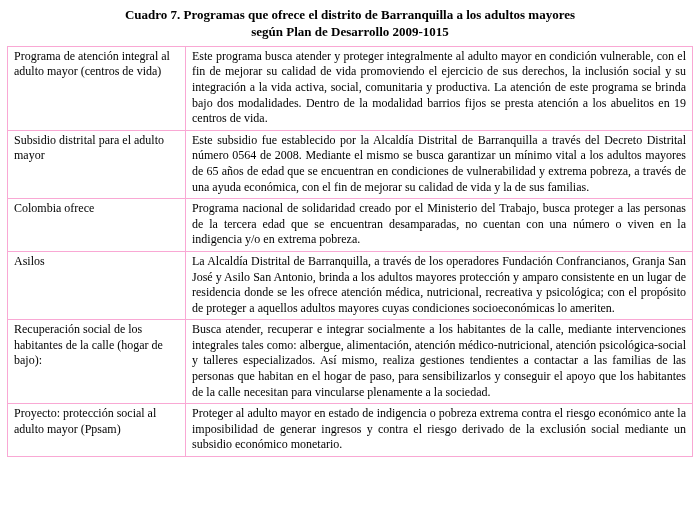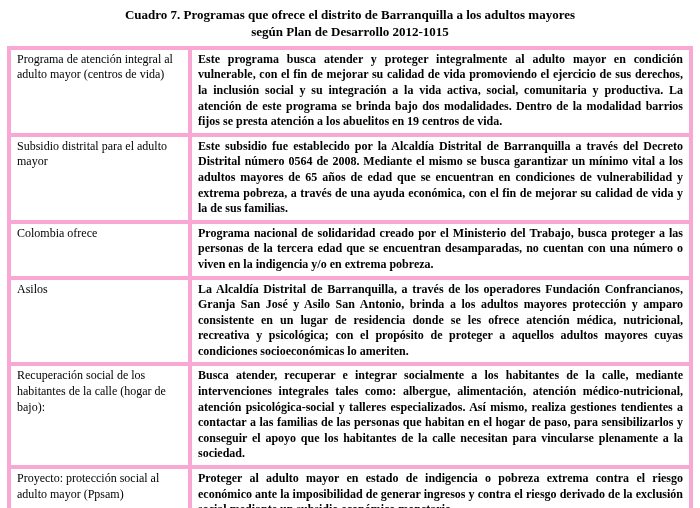--- a/index.html
+++ b/index.html
@@ -24,47 +24,46 @@
     font-size: 13px;
     line-height: 1.3;
     margin: 2px 0 5px 0;
   }
   table.doc-table {
     border-collapse: collapse;
     width: 100%;
     table-layout: fixed;
   }
   table.doc-table td {
-    border: 4px solid #f9a8d4;
+    border: 1px solid #f9a8d4;
     vertical-align: top;
     padding: 2px 6px 3px 6px;
     font-size: 12px;
     line-height: 1.3;
   }
   td.program-cell {
     width: 165px;
   }
   td.description-cell {
     text-align: justify;
-    font-weight: bold;
   }
   .source {
     font-size: 11.5px;
     margin-top: 3px;
     text-align: left;
   }
 </style>
 </head>
 <body>
 
 <div class="page">
 
   <div class="title">
     <div>Cuadro 7. Programas que ofrece el distrito de Barranquilla a los adultos mayores</div>
-    <div>según Plan de Desarrollo 2012-1015</div>
+    <div>según Plan de Desarrollo 2009-1015</div>
   </div>
 
   <table class="doc-table">
     <tbody>
       <tr>
         <td class="program-cell">Programa de atención integral al adulto mayor (centros de vida)</td>
         <td class="description-cell">Este programa busca atender y proteger integralmente al adulto mayor en condición vulnerable, con el fin de mejorar su calidad de vida promoviendo el ejercicio de sus derechos, la inclusión social y su integración a la vida activa, social, comunitaria y productiva. La atención de este programa se brinda bajo dos modalidades. Dentro de la modalidad barrios fijos se presta atención a los abuelitos en 19 centros de vida.</td>
       </tr>
       <tr>
         <td class="program-cell">Subsidio distrital para el adulto mayor</td>

